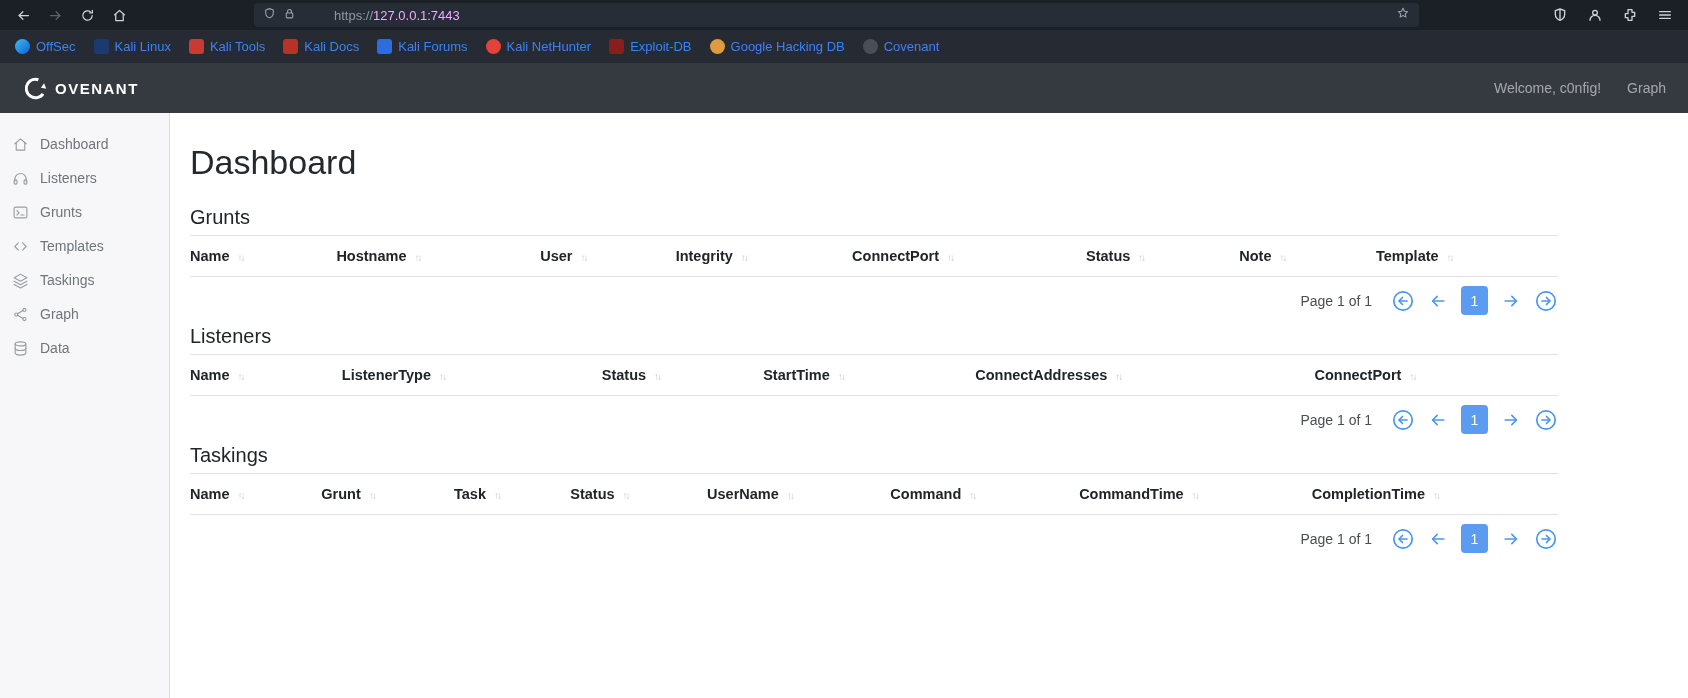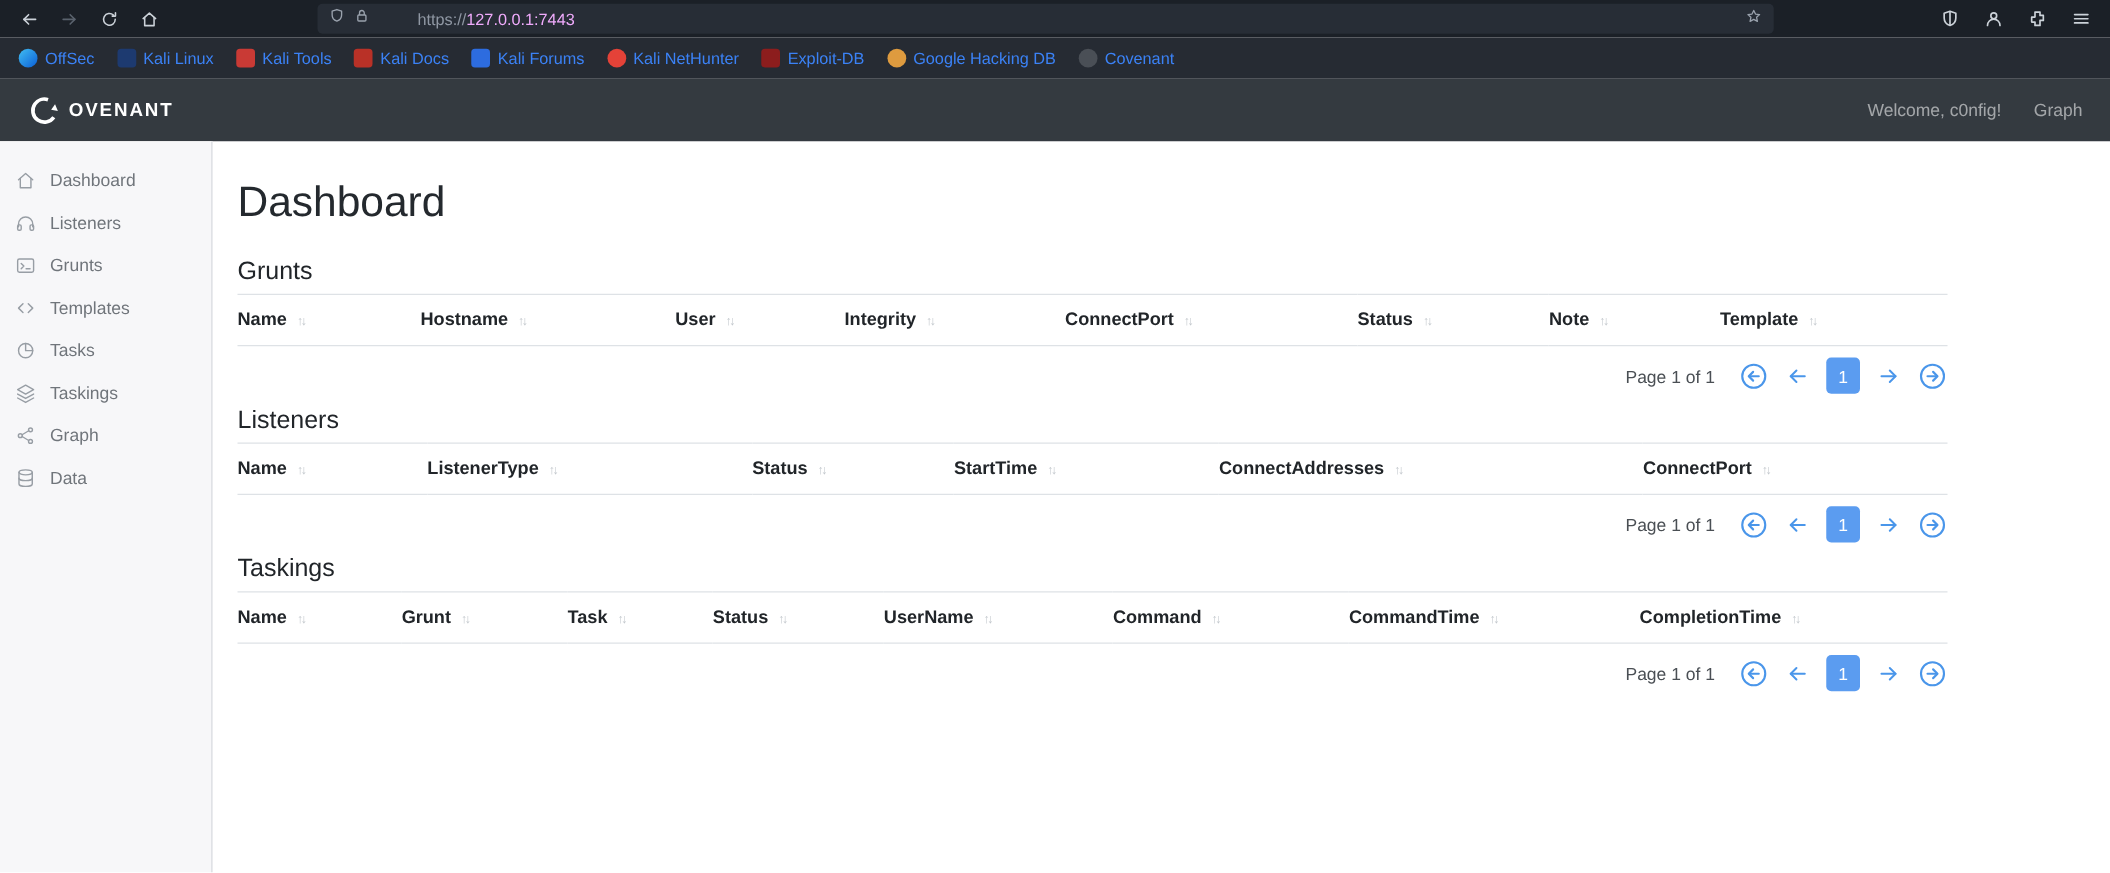--- a/index.html
+++ b/index.html
@@ -234,27 +234,20 @@
           <path d="M12.5 15.5H17"></path>
         </svg>
       <span>Grunts</span>
     </div>
     <div class="side-item">
       <svg viewBox="0 0 24 24" fill="none" stroke="currentColor" stroke-width="1.6" stroke-linecap="round" stroke-linejoin="round">
           <path d="M9 7l-5 5 5 5"></path>
           <path d="M15 7l5 5-5 5"></path>
         </svg>
       <span>Templates</span>
-    </div>
-    <div class="side-item">
-      <svg viewBox="0 0 24 24" fill="none" stroke="currentColor" stroke-width="1.6" stroke-linecap="round" stroke-linejoin="round">
-          <circle cx="12" cy="12" r="8"></circle>
-          <path d="M12 4v8h8"></path>
-        </svg>
-      <span>Tasks</span>
     </div>
     <div class="side-item">
       <svg viewBox="0 0 24 24" fill="none" stroke="currentColor" stroke-width="1.6" stroke-linecap="round" stroke-linejoin="round">
           <path d="M12 3l9 5-9 5-9-5z"></path>
           <path d="M3 13l9 5 9-5"></path>
           <path d="M3 17.5l9 5 9-5"></path>
         </svg>
       <span>Taskings</span>
     </div>
     <div class="side-item">

